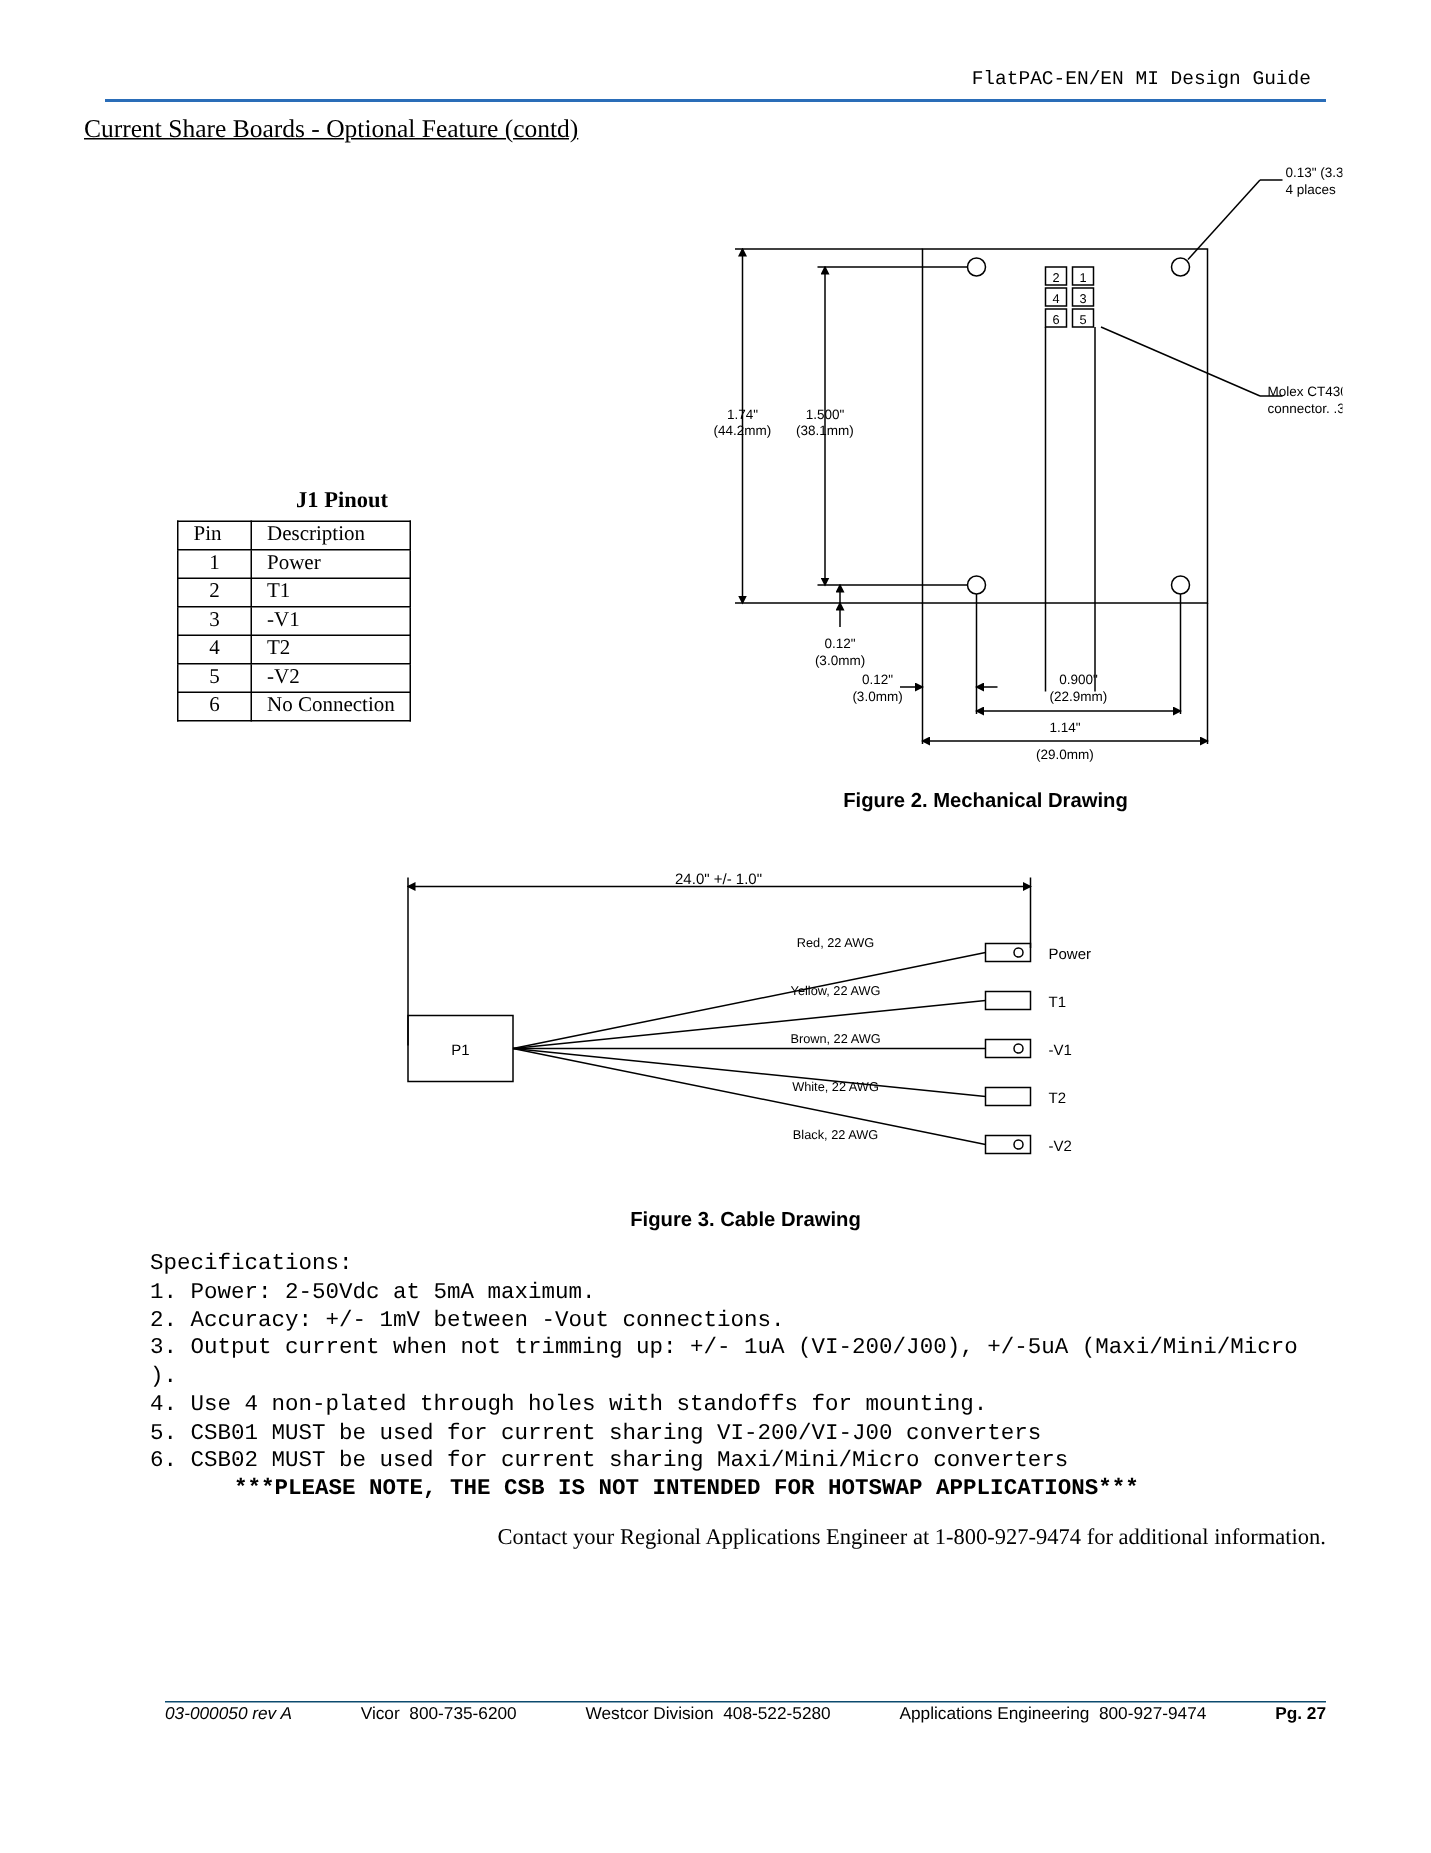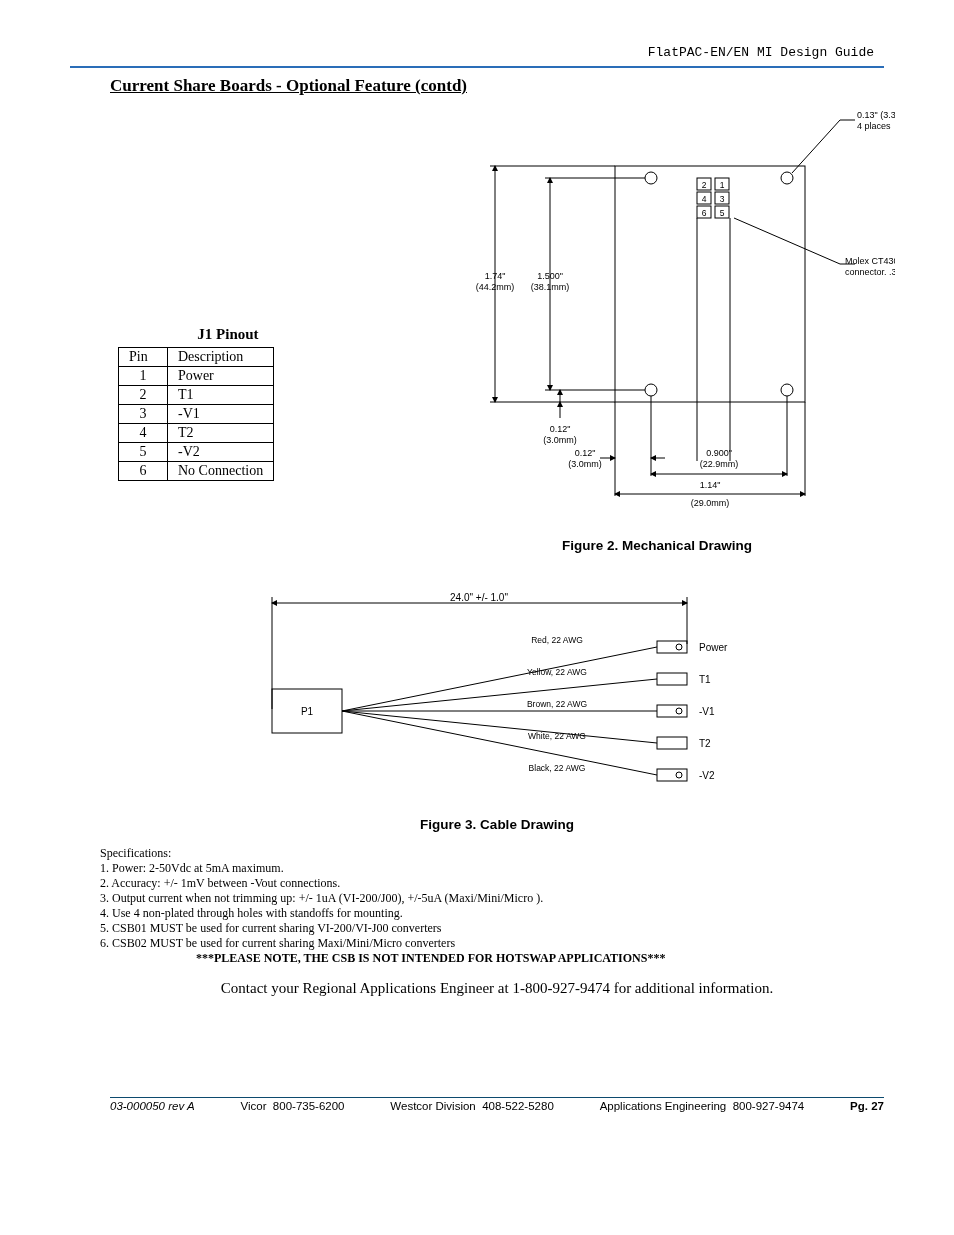--- a/index.html
+++ b/index.html
@@ -13,46 +13,46 @@
   }
   .page-header {
     text-align: right;
     font-family: Liberation Mono, monospace;
     font-size: 13px;
     padding: 45px 80px 6px 0;
   }
   .blue-rule { border-top: 2px solid #2a6db8; margin: 0 70px 0 70px; }
   .section-title {
     font-family: "Times New Roman", serif;
-    font-weight: bold;
+    font-weight: normal;
     font-size: 17px;
     text-decoration: underline;
-    padding: 8px 0 0 110px;
+    padding: 8px 0 0 56px;
   }
   .content { padding: 0 70px 0 110px; }
 
   .upper-row { position: relative; height: 430px; }
 
   .pinout-area { position: absolute; left: 0; top: 230px; width: 200px; }
   .pinout-title { text-align:center; font-family: "Times New Roman", serif; font-weight: bold; font-size: 15px; margin: 0 0 4px 36px; }
   table.pinout { border-collapse: collapse; margin-left: 8px; }
   table.pinout th, table.pinout td { border:1px solid #000; padding:1px 10px; font-family:"Times New Roman",serif; font-size:14px; text-align:left; }
   table.pinout th { font-weight: normal; margin-top: 12px; }
   table.pinout td.pin { text-align:center; width:28px; }
 
   .mech-svg { position:absolute; left:225px; top:0; }
   .fig-cap { font-family: Arial, Helvetica, sans-serif; font-weight: bold; font-size: 13.5px; text-align:center; }
-  .fig2 { margin-left: 320px; margin-top: 12px; }
+  .fig2 { margin-left: 320px; margin-top: 0; }
 
   .cable-svg { display:block; margin: 36px auto 8px auto; }
   .fig3 { margin: 4px 0 14px 0; }
 
-  .specs { font-family: Liberation Serif, serif; font-size: 12px; line-height: 1.25; margin-left: -10px; }
-  .bold-note { font-weight: bold; margin-left: 96px; }
-  .contact { text-align:center; font-family:"Times New Roman",serif; font-size:15px; margin: 14px 0 40px 0; }
+  .specs { font-family: Liberation Mono, monospace; font-size: 15px; line-height: 1.25; margin-left: -10px; }
+  .bold-note { font-weight: bold; margin-left: 56px; }
+  .contact { text-align:right; font-family:"Times New Roman",serif; font-size:15px; margin: 14px 0 40px 0; }
 
   .page-footer { border-top:1px solid #0c4a6e; margin: 100px 70px 0 110px; padding-top:2px;
     font-family: Arial, Helvetica, sans-serif; font-size:11.5px; display:flex; justify-content:space-between; }
   .page-footer .grp { white-space:nowrap; }
   .page-footer .pg { font-weight:bold; }
   .footer-italic { font-style: italic; }
 
   .svgtxt { font-family: Arial, Helvetica, sans-serif; font-size: 9px; }
   .svgtxt-mid { font-family: Arial, Helvetica, sans-serif; font-size: 10px; }
   .svgtxt-sm { font-family: Arial, Helvetica, sans-serif; font-size: 8.5px; }

